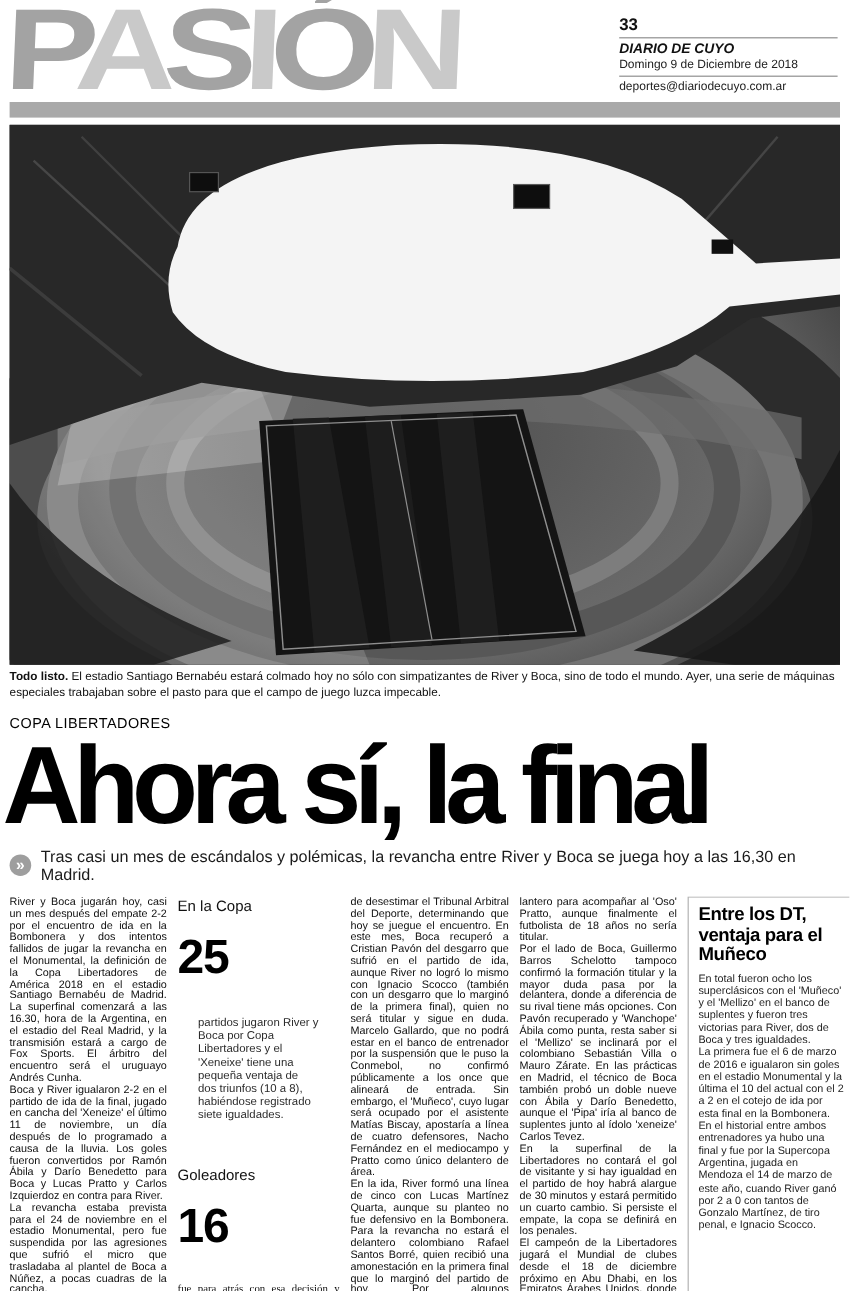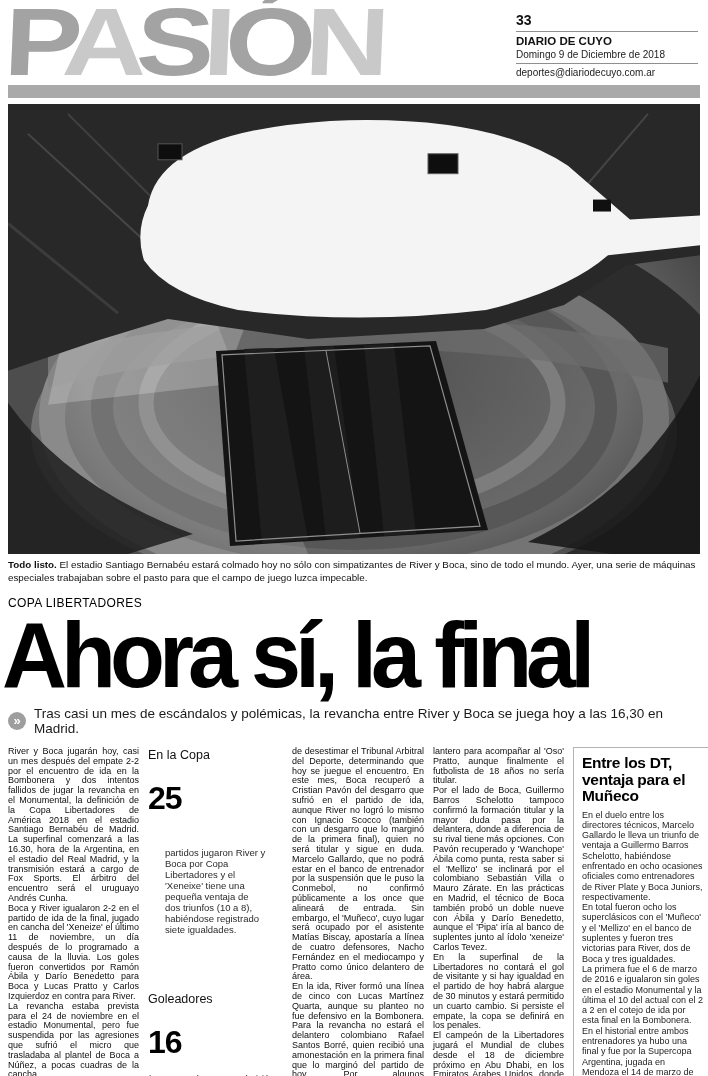--- a/index.html
+++ b/index.html
@@ -5,21 +5,21 @@
   html,body{margin:0;padding:0;background:#ffffff;}
   body{width:708px;height:1076px;overflow:hidden;font-family:"Liberation Sans",sans-serif;color:#111;}
   .page{position:relative;width:708px;height:1076px;}
 
   
   .header{display:flex;justify-content:space-between;align-items:flex-start;padding:2px 10px 0 6px;height:80px;}
   .logo{font-weight:bold;font-size:96px;line-height:80px;letter-spacing:-9px;transform:scaleX(1.22) skewX(-2deg);transform-origin:left top;white-space:nowrap;}
   .masthead{width:182px;padding-top:10px;}
   .page-num{font-weight:bold;font-size:14px;margin-bottom:3px;}
   .mast-rule{border-top:1px solid #8f8f8f;margin:3px 0;}
-  .paper-name{font-weight:bold;font-size:11.5px;margin-top:2px;}
+  .paper-name{font-weight:bold;font-size:11.5px;margin-top:2px;font-style:italic;}
   .paper-date{font-size:10px;margin-top:2px;color:#222;}
   .paper-mail{font-size:10px;margin-top:2px;color:#222;}
   .band{height:13px;margin:3px 8px 0 8px;}
 
   
   .photo{margin:6px 8px 0 8px;height:450px;background:#222;}
   .photo svg{display:block;width:100%;height:100%;}
 
   
   .caption{margin:5px 8px 0 8px;font-size:9.8px;line-height:12.5px;color:#111;}
@@ -30,23 +30,23 @@
   .headline{margin:0 0 0 2px;font-weight:bold;font-size:90px;line-height:88px;letter-spacing:-6px;white-space:nowrap;color:#000;transform:scaleY(1.02);transform-origin:left top;}
   .subhead{display:flex;align-items:center;gap:8px;margin:8px 8px 0 8px;}
   .subhead-icon{flex:0 0 auto;width:18px;height:18px;border-radius:50%;color:#fff;font-size:13px;font-weight:bold;line-height:18px;text-align:center;}
   .subhead-text{font-size:13.5px;color:#1a1a1a;}
 
   
   .columns{display:grid;grid-template-columns:131px 135px 132px 131px 139px;column-gap:9px;padding:0 8px;margin-top:11px;height:341px;overflow:hidden;}
   .serifcol p{margin:0;font-family:Liberation Sans, sans-serif;font-size:9px;line-height:9.8px;text-align:justify;color:#0e0e0e;}
   .statcol{display:flex;flex-direction:column;overflow:hidden;}
   .stat-title{font-size:12.5px;font-weight:normal;margin:1px 0 0 0;}
-  .stat-num{font-size:32px;font-weight:bold;letter-spacing:-1px;line-height:40px;margin:16px 0 12px 0;color:#000;}
+  .stat-num{font-size:40px;font-weight:bold;letter-spacing:-1px;line-height:40px;margin:16px 0 12px 0;color:#000;}
   .stat-text{font-size:9.5px;line-height:11px;color:#2b2b2b;margin:17px;}
-  .stat-sub{margin-top:40px;}
+  .stat-sub{margin-top:20px;}
   .stat-cont{margin-top:auto;}
   .stat-cont p{margin:0;font-family:"Liberation Serif",serif;font-size:9px;line-height:9.8px;text-align:justify;color:#0e0e0e;}
 
   .dt-box{border:1px solid #b3b3b3;padding:7px 7px 5px 8px;overflow:hidden;}
   .dt-title{font-size:15.5px;line-height:16.5px;font-weight:bold;letter-spacing:-0.3px;margin:0 0 5px 0;color:#000;}
   .dt-box p{margin:0;font-size:9px;line-height:10.3px;color:#1d1d1d;}
 </style>
 </head>
 <body>
 
@@ -146,21 +146,20 @@
 
     <div class="serifcol">
       <p>lantero para acompañar al 'Oso' Pratto, aunque finalmente el futbolista de 18 años no sería titular.</p>
       <p>Por el lado de Boca, Guillermo Barros Schelotto tampoco confirmó la formación titular y la mayor duda pasa por la delantera, donde a diferencia de su rival tiene más opciones. Con Pavón recuperado y 'Wanchope' Ábila como punta, resta saber si el 'Mellizo' se inclinará por el colombiano Sebastián Villa o Mauro Zárate. En las prácticas en Madrid, el técnico de Boca también probó un doble nueve con Ábila y Darío Benedetto, aunque el 'Pipa' iría al banco de suplentes junto al ídolo 'xeneize' Carlos Tevez.</p>
       <p>En la superfinal de la Libertadores no contará el gol de visitante y si hay igualdad en el partido de hoy habrá alargue de 30 minutos y estará permitido un cuarto cambio. Si persiste el empate, la copa se definirá en los penales.</p>
       <p>El campeón de la Libertadores jugará el Mundial de clubes desde el 18 de diciembre próximo en Abu Dhabi, en los Emiratos Árabes Unidos, donde Real Madrid es el gran favorito.</p>
     </div>
 
     <div class="dt-box">
       <h2 class="dt-title">Entre los DT, ventaja para el Muñeco</h2>
-      <p>En el duelo entre los directores técnicos, Marcelo Gallardo le lleva un triunfo de ventaja a Guillermo Barros Schelotto, habiéndose enfrentado en ocho ocasiones oficiales como entrenadores de River Plate y Boca Juniors, respectivamente.</p>
       <p>En total fueron ocho los superclásicos con el 'Muñeco' y el 'Mellizo' en el banco de suplentes y fueron tres victorias para River, dos de Boca y tres igualdades.</p>
       <p>La primera fue el 6 de marzo de 2016 e igualaron sin goles en el estadio Monumental y la última el 10 del actual con el 2 a 2 en el cotejo de ida por esta final en la Bombonera.</p>
       <p>En el historial entre ambos entrenadores ya hubo una final y fue por la Supercopa Argentina, jugada en Mendoza el 14 de marzo de este año, cuando River ganó por 2 a 0 con tantos de Gonzalo Martínez, de tiro penal, e Ignacio Scocco.</p>
 
     </div>
 
   </div>
 </div>
 
 </body></html>

